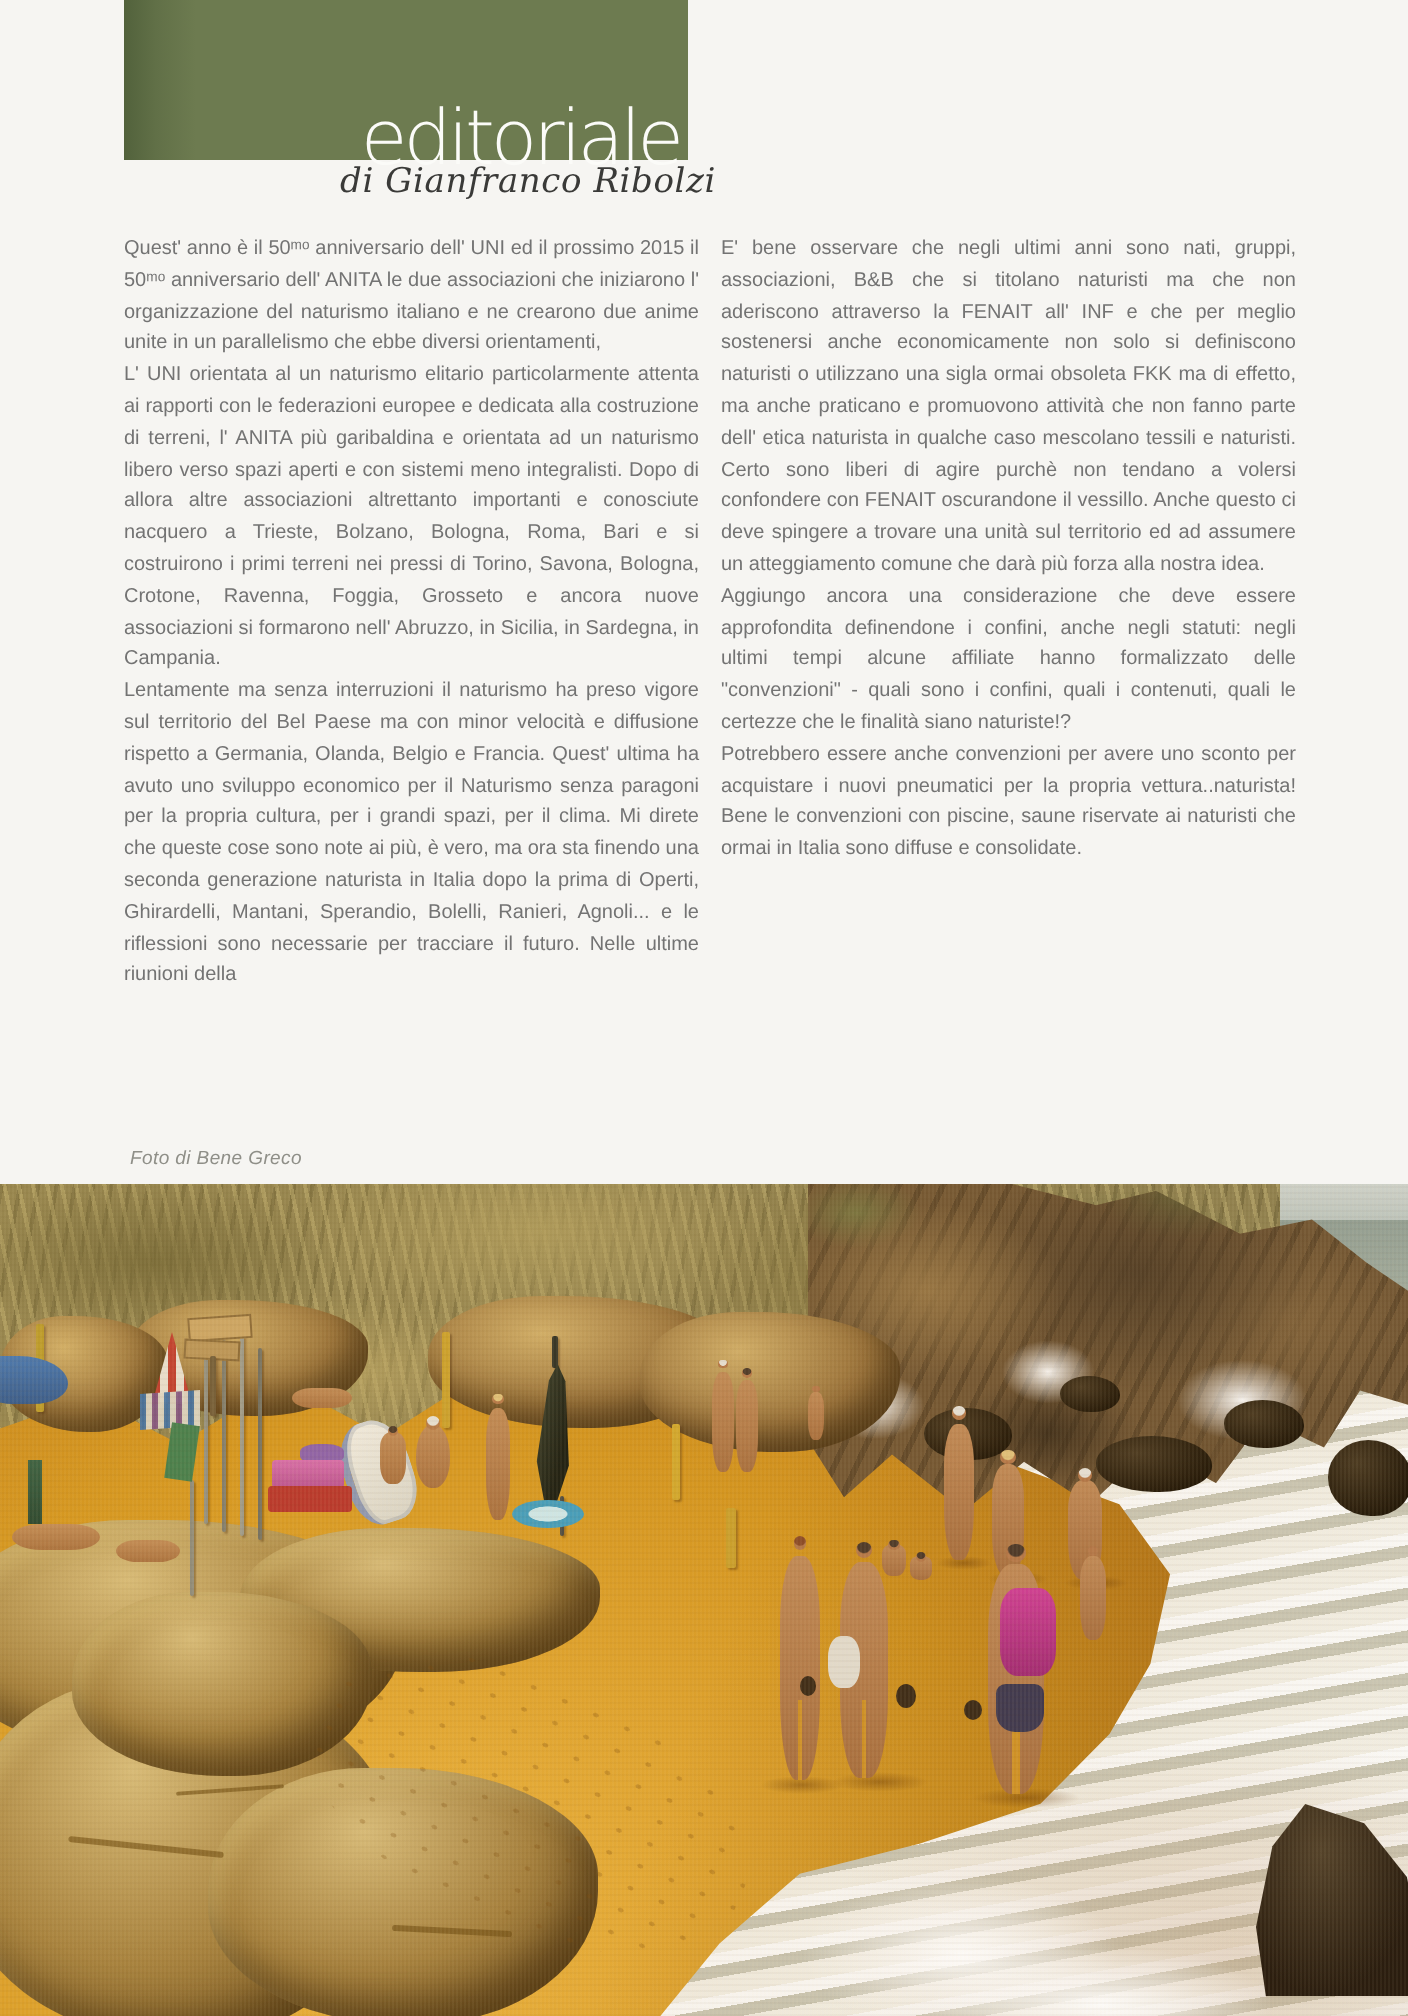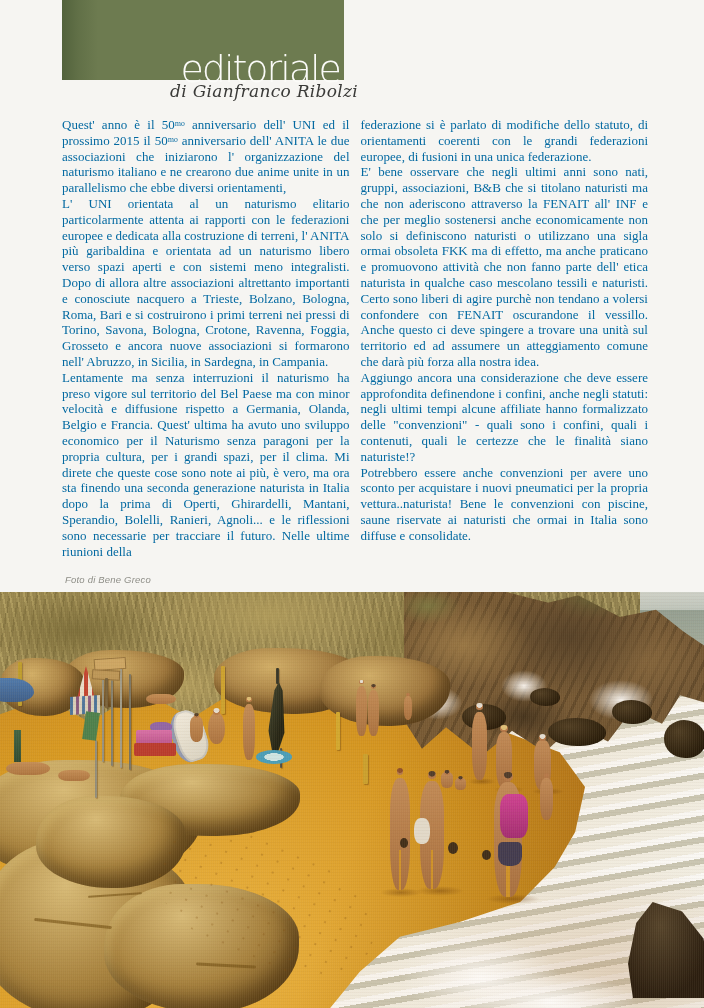--- a/index.html
+++ b/index.html
@@ -9,21 +9,21 @@
   .green-box{position:absolute;left:62px;top:0;width:282px;height:80px;
              background:linear-gradient(90deg,#52623c 0px,#617047 16px,var(--accent,#6d7b50) 36px,var(--accent,#6d7b50) 100%);}
   .title{position:absolute;right:4px;bottom:-8px;margin:0;color:#fbfbf8;
          font-family:"DejaVu Sans","Liberation Sans",sans-serif;font-weight:200;
          font-size:38px;line-height:1;letter-spacing:-2px;}
   .byline{position:absolute;left:0;top:81px;width:358px;text-align:right;
           font-family:"DejaVu Serif","Liberation Serif",serif;font-style:italic;
           font-size:17px;color:#3a3a38;letter-spacing:.3px;}
   
   .columns{position:absolute;left:62px;top:117px;width:586px;display:flex;gap:11px;}
-  .col{flex:1;text-align:justify;font-size:13px;line-height:15.8px;color:#0369a1;font-family:Liberation Serif, serif;}
+  .col{flex:1;text-align:justify;font-size:10px;line-height:15.8px;color:#737373;}
   .col p{margin:0;}
   .caption{position:absolute;left:65px;top:574px;font-size:9.5px;font-style:italic;color:#8f8f88;letter-spacing:.2px;}
   
   .photo{position:absolute;left:0;top:592px;width:704px;height:416px;margin:0;overflow:hidden;
          background-color:#ddd7c6;
          background-image:
            radial-gradient(280px 140px at 88% 92%,rgba(190,150,110,.35),transparent 75%),
            repeating-linear-gradient(170deg,rgba(255,255,255,.85) 0 6px,rgba(168,170,150,.38) 6px 12px,rgba(243,240,230,.92) 12px 21px);}
   .photo *{position:absolute;}
   .sky{left:636px;top:0;width:68px;height:30px;background:linear-gradient(#ced4ce,#b2bdb6);}
@@ -117,21 +117,20 @@
     <div class="byline">di Gianfranco Ribolzi</div>
   </header>
 
   <main class="columns">
     <section class="col">
         <p>Quest' anno è il 50ᵐᵒ anniversario dell' UNI ed il prossimo 2015 il 50ᵐᵒ anniversario dell' ANITA le due associazioni che iniziarono l' organizzazione del naturismo italiano e ne crearono due anime unite in un parallelismo che ebbe diversi orientamenti,</p>
         <p>L' UNI orientata al un naturismo elitario particolarmente attenta ai rapporti con le federazioni europee e dedicata alla costruzione di terreni, l' ANITA più garibaldina e orientata ad un naturismo libero verso spazi aperti e con sistemi meno integralisti. Dopo di allora altre associazioni altrettanto importanti e conosciute nacquero a Trieste, Bolzano, Bologna, Roma, Bari e si costruirono i primi terreni nei pressi di Torino, Savona, Bologna, Crotone, Ravenna, Foggia, Grosseto e ancora nuove associazioni si formarono nell' Abruzzo, in Sicilia, in Sardegna, in Campania.</p>
         <p>Lentamente ma senza interruzioni il naturismo ha preso vigore sul territorio del Bel Paese ma con minor velocità e diffusione rispetto a Germania, Olanda, Belgio e Francia. Quest' ultima ha avuto uno sviluppo economico per il Naturismo senza paragoni per la propria cultura, per i grandi spazi, per il clima. Mi direte che queste cose sono note ai più, è vero, ma ora sta finendo una seconda generazione naturista in Italia dopo la prima di Operti, Ghirardelli, Mantani, Sperandio, Bolelli, Ranieri, Agnoli... e le riflessioni sono necessarie per tracciare il futuro. Nelle ultime riunioni della</p>
       </section>
     <section class="col">
-        <p>federazione si è parlato di modifiche dello statuto, di orientamenti coerenti con le grandi federazioni europee, di fusioni in una unica federazione.</p>
         <p>E' bene osservare che negli ultimi anni sono nati, gruppi, associazioni, B&amp;B che si titolano naturisti ma che non aderiscono attraverso la FENAIT all' INF e che per meglio sostenersi anche economicamente non solo si definiscono naturisti o utilizzano una sigla ormai obsoleta FKK ma di effetto, ma anche praticano e promuovono attività che non fanno parte dell' etica naturista in qualche caso mescolano tessili e naturisti. Certo sono liberi di agire purchè non tendano a volersi confondere con FENAIT oscurandone il vessillo. Anche questo ci deve spingere a trovare una unità sul territorio ed ad assumere un atteggiamento comune che darà più forza alla nostra idea.</p>
         <p>Aggiungo ancora una considerazione che deve essere approfondita definendone i confini, anche negli statuti: negli ultimi tempi alcune affiliate hanno formalizzato delle "convenzioni" - quali sono i confini, quali i contenuti, quali le certezze che le finalità siano naturiste!?</p>
         <p>Potrebbero essere anche convenzioni per avere uno sconto per acquistare i nuovi pneumatici per la propria vettura..naturista! Bene le convenzioni con piscine, saune riservate ai naturisti che ormai in Italia sono diffuse e consolidate.</p>
       </section>
   </main>
 
   <div class="caption">Foto di Bene Greco</div>
 
   <figure class="photo">
     <div class="sky"></div>

